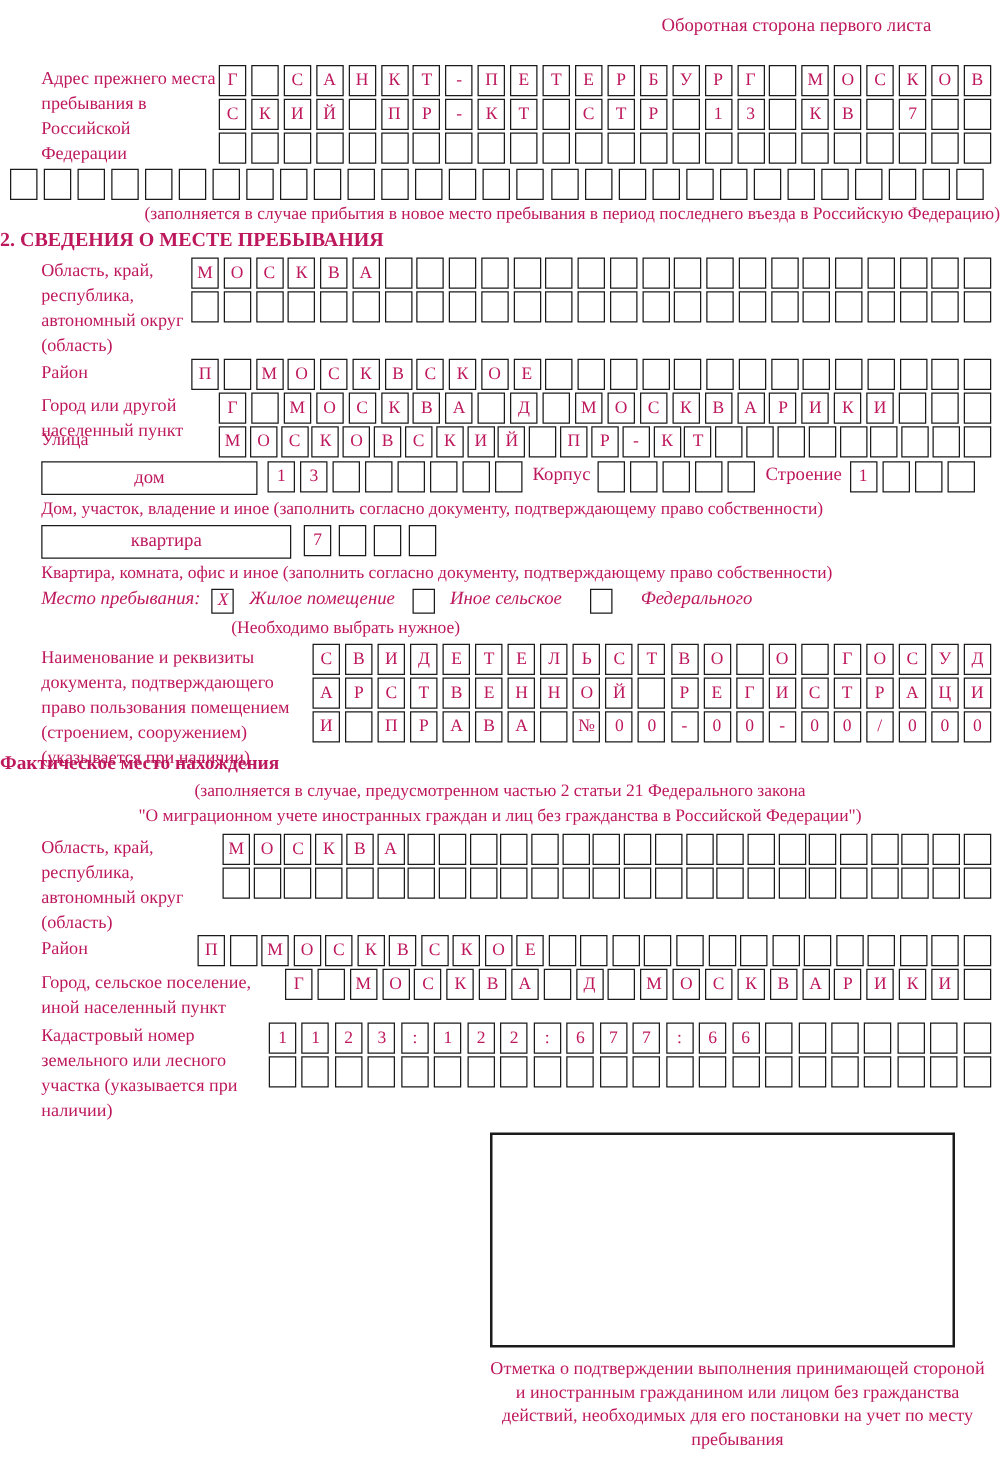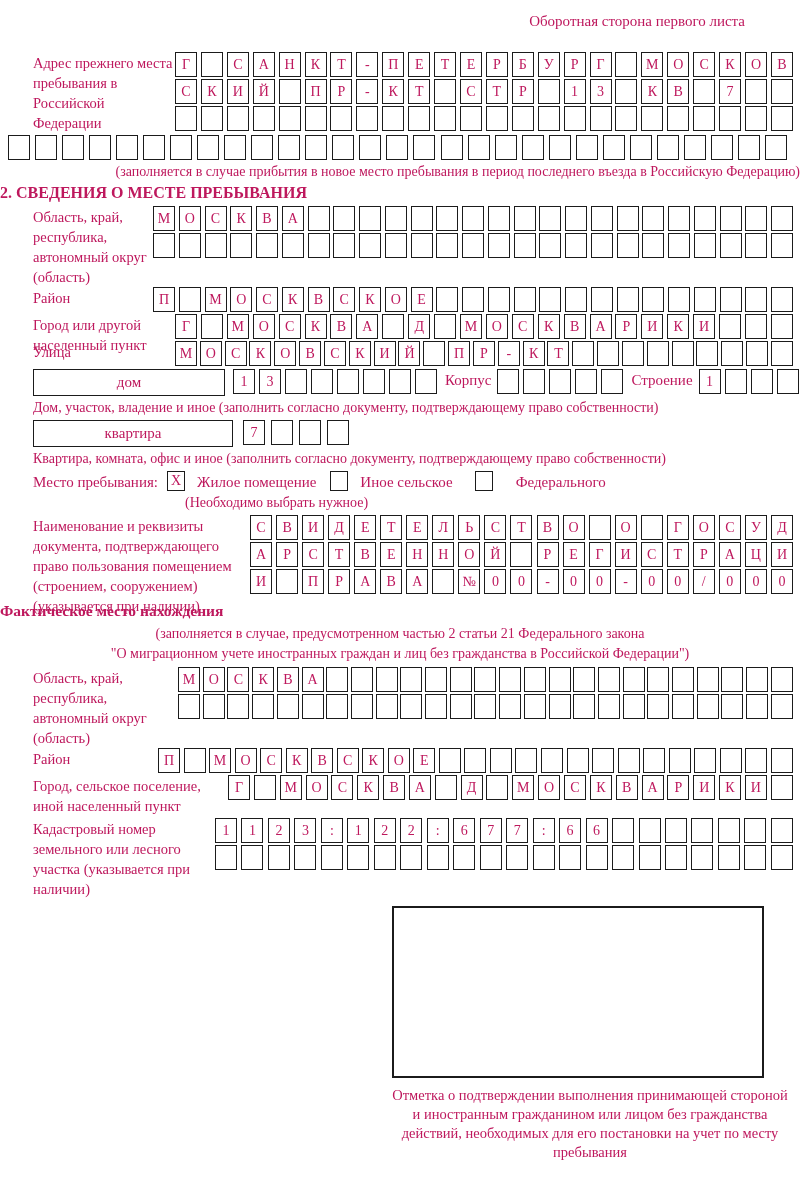--- a/index.html
+++ b/index.html
@@ -27,21 +27,21 @@
   .fact-title{text-align:left;font-weight:bold;font-size:15.5px;margin:4px 0 4px 0;}
   .fact-note{text-align:center;font-size:14px;line-height:20px;}
   .addr{margin-top:22px;}
   .tuck14{margin-bottom:-14px;}
   .tuck18{margin-bottom:-18px;}
   .field-box{
     box-sizing:border-box;flex:none;height:27px;border:1.6px solid #1b1b1b;
     display:flex;align-items:center;justify-content:center;font-size:15px;background:#fff;
   }
   .inline-label{font-size:15px;padding:3px 6px 0 8px;white-space:nowrap;}
-  .stay-row{align-items:flex-end;font-size:15px;margin-top:3px;}
+  .stay-row{align-items:flex-start;font-size:15px;margin-top:3px;font-style:italic;}
   .checkbox{
     box-sizing:border-box;flex:none;width:18px;height:20px;border:1.6px solid #1b1b1b;
     display:inline-flex;align-items:center;justify-content:center;font-size:14px;margin:0 9px;
   }
   .opt-label{white-space:nowrap;}
   .sp1{margin-left:3px}.sp2{margin-left:14px}.sp3{margin-left:22px}
   .stamp-box{
     position:absolute;left:392px;top:906px;width:372px;height:172px;
     border:2px solid #1b1b1b;background:#fff;box-sizing:border-box;
   }
@@ -321,21 +321,21 @@
         <span class="cell"></span>
         <span class="cell"></span>
         <span class="cell"></span>
         <span class="cell"></span>
         <span class="cell"></span>
         <span class="cell"></span>
       </div>
   </div>
 
   <div class="row" style="margin-top:1px;">
-    <div class="field-box" style="width:192px">дом</div>
+    <div class="field-box" style="width:173px">дом</div>
     <div class="cells gap" style="margin-left:8px">
         <span class="cell">1</span>
         <span class="cell">3</span>
         <span class="cell"></span>
         <span class="cell"></span>
         <span class="cell"></span>
         <span class="cell"></span>
         <span class="cell"></span>
         <span class="cell"></span>
       </div>

